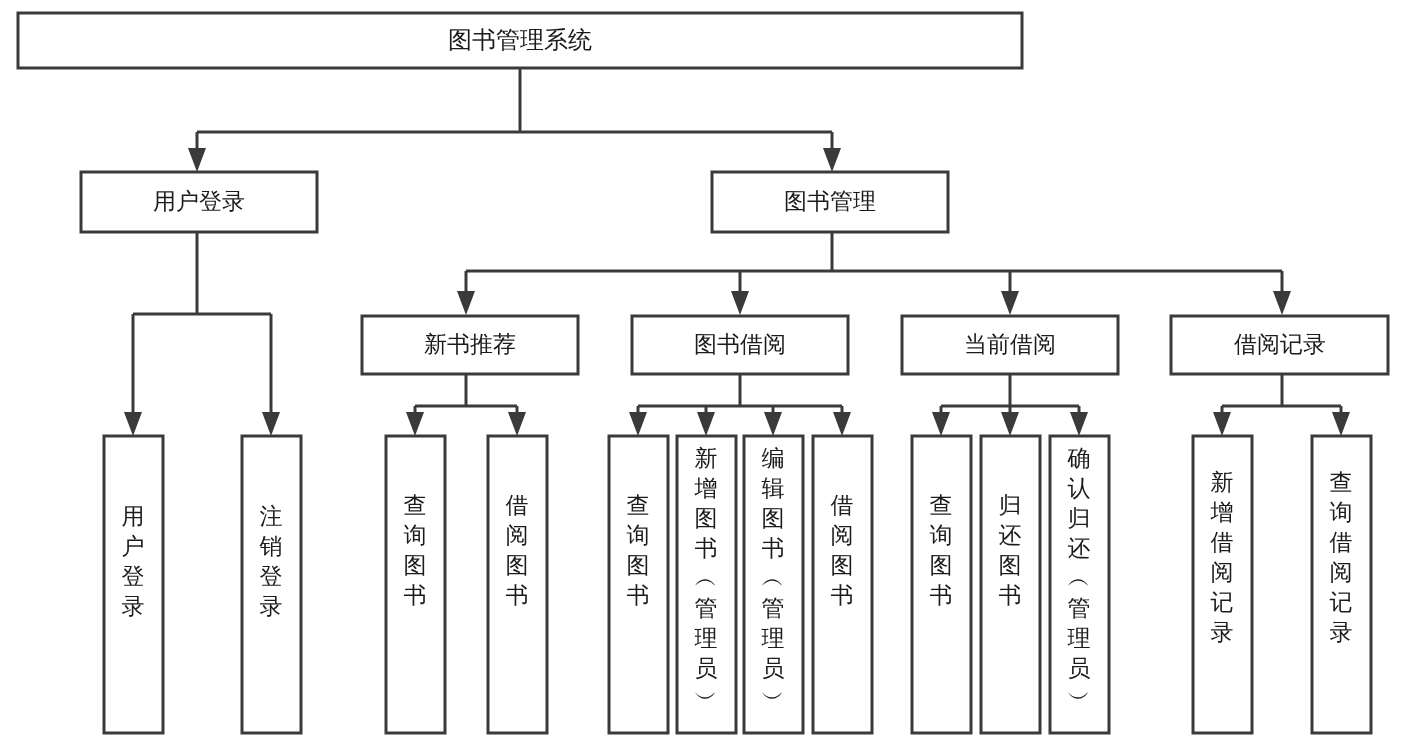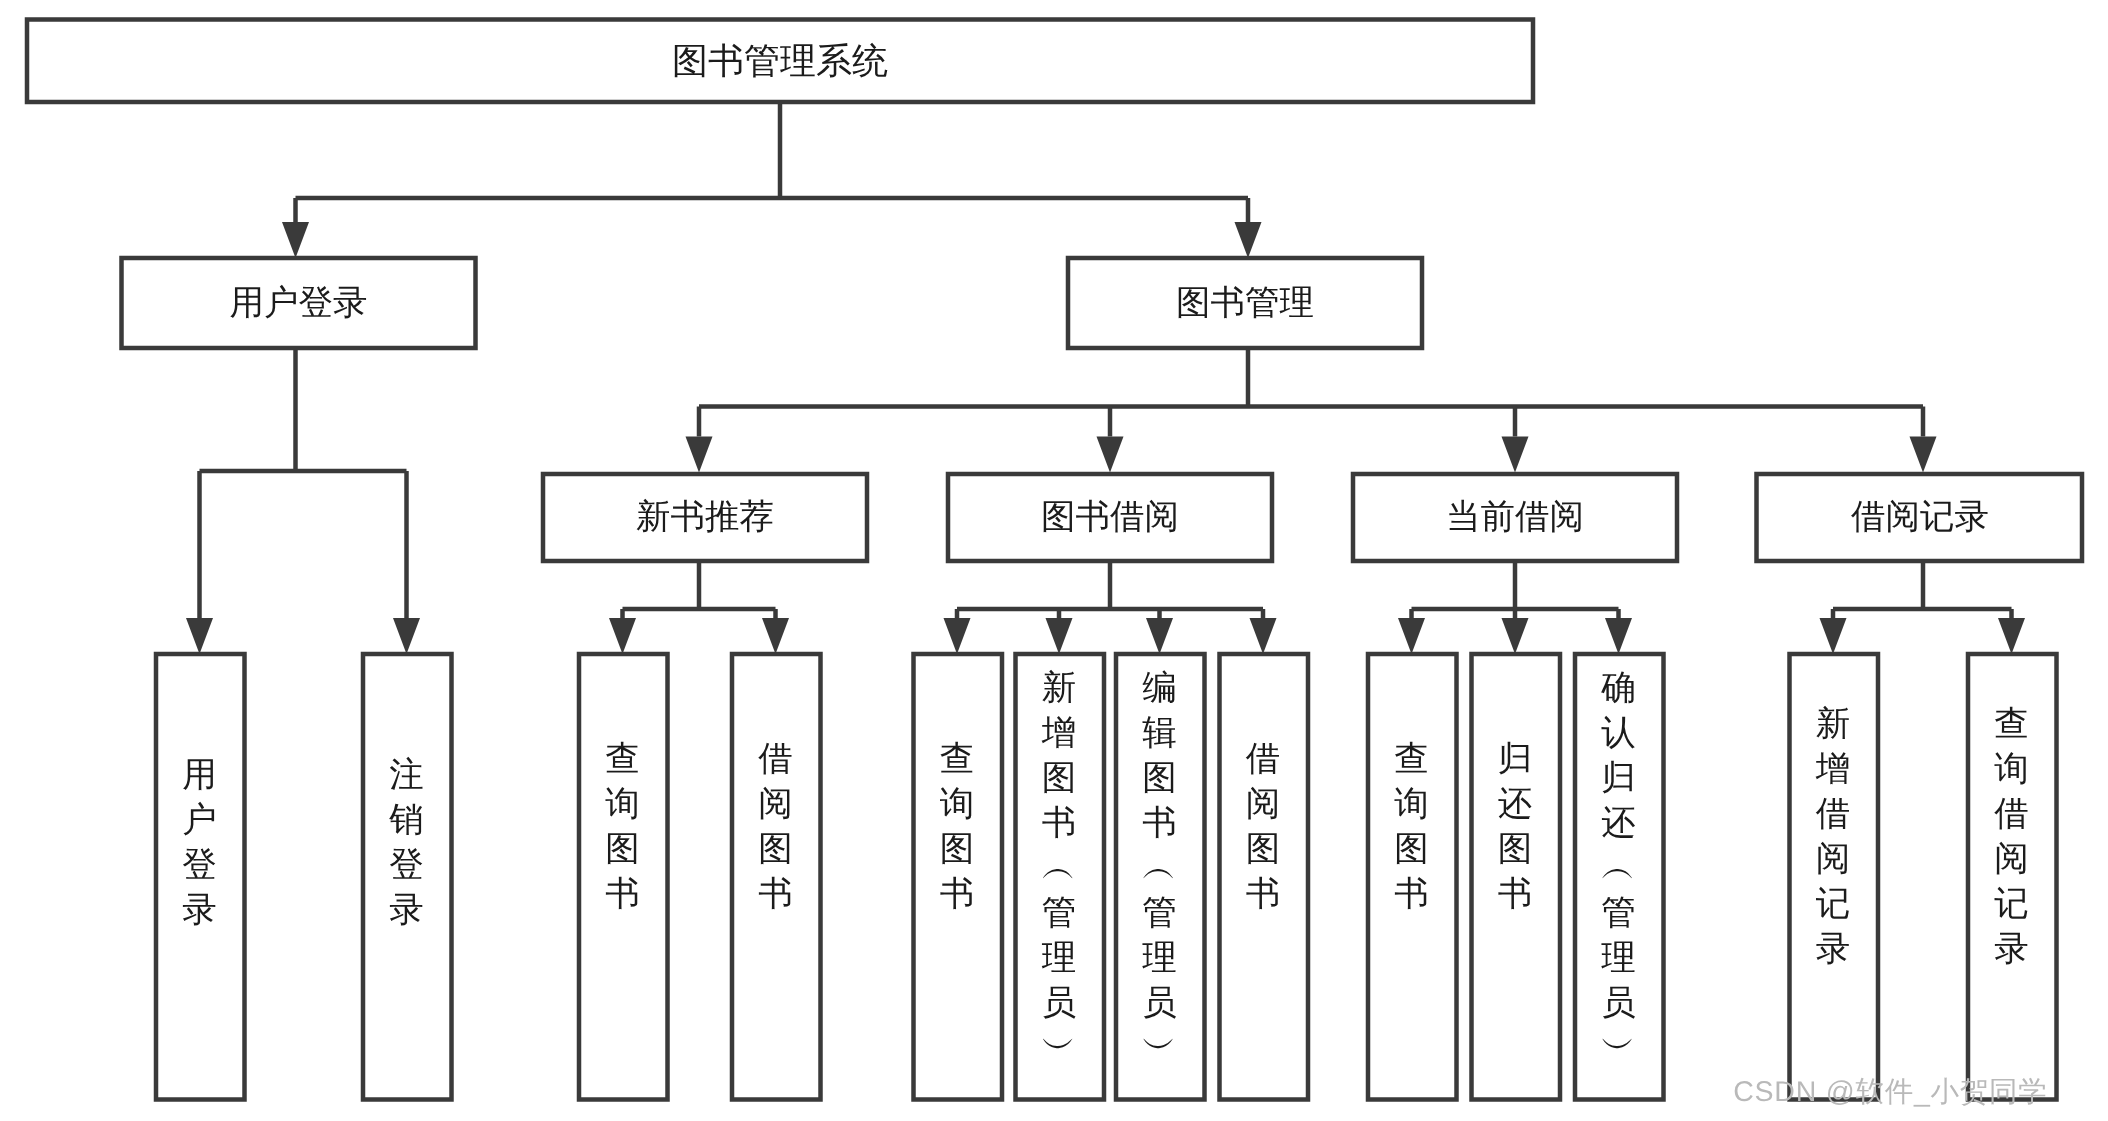--- a/index.html
+++ b/index.html
@@ -245,15 +245,14 @@
       <text class="vert-label" x="1222" y="490"><tspan x="1222" dy="0">新</tspan><tspan x="1222" dy="30">增</tspan><tspan x="1222" dy="30">借</tspan><tspan x="1222" dy="30">阅</tspan><tspan x="1222" dy="30">记</tspan><tspan x="1222" dy="30">录</tspan></text>
     </g>
 
     <g>
       <rect class="box-rect" x="1312" y="436" width="59" height="297"></rect>
       <text class="vert-label" x="1341" y="490"><tspan x="1341" dy="0">查</tspan><tspan x="1341" dy="30">询</tspan><tspan x="1341" dy="30">借</tspan><tspan x="1341" dy="30">阅</tspan><tspan x="1341" dy="30">记</tspan><tspan x="1341" dy="30">录</tspan></text>
     </g>
 
   </svg>
 
-  <div class="watermark">CSDN @软件_小贺同学</div>
 
 </div>
 
 </body></html>

